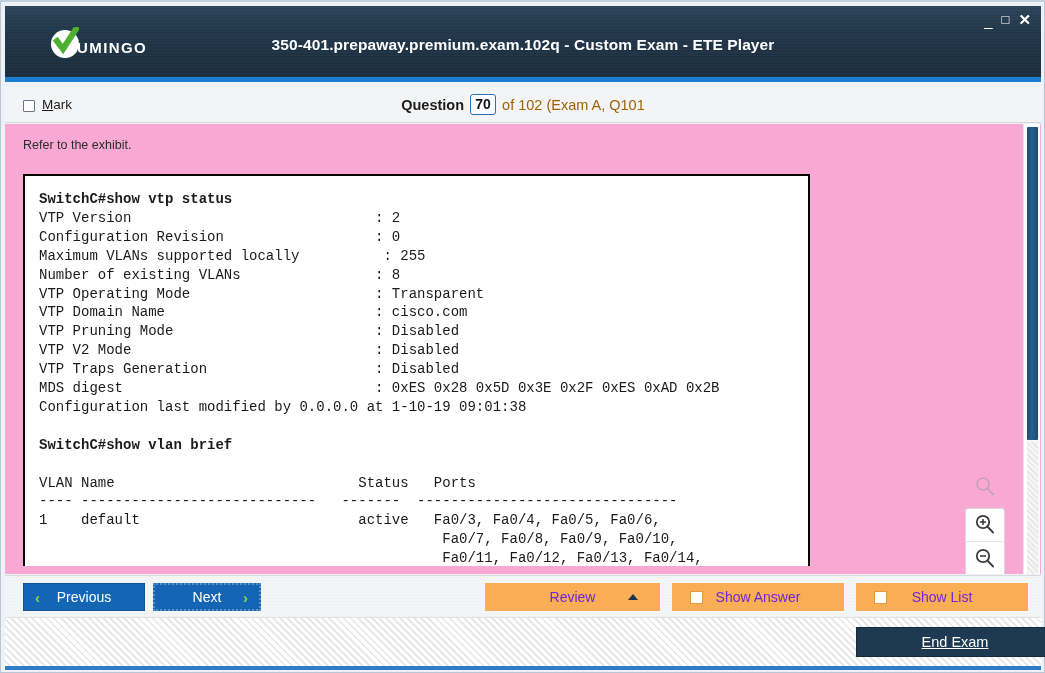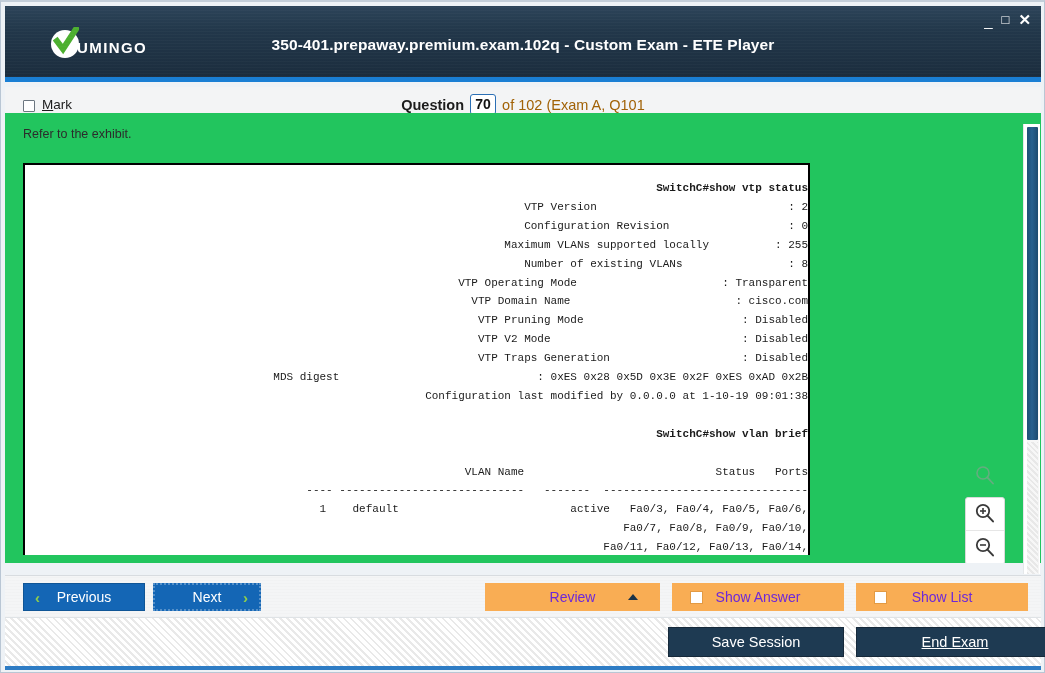--- a/index.html
+++ b/index.html
@@ -98,45 +98,45 @@
     min-width: 26px; padding: 0 4px;
     border: 1.5px solid #2b6fb5; border-radius: 3px;
     background: #ffffff; font-weight: 700; font-size: 14px;
     text-align: center; line-height: 19px; height: 21px;
     color: #111;
   }
   #question-of { color: #a16207; }
 
   
   #content-area {
-    position: absolute; left: 4px; top: 111px;
+    position: absolute; left: 4px; top: 122px;
     width: 1036px; height: 450px;
-    background: #22c55e;
+    background: #f9a8d4;
     overflow: hidden;
   }
 
   #exhibit-intro {
     position: absolute; left: 18px; top: 14px;
     font-size: 12.5px; color: #2c2c2c;
   }
 
   
   #exhibit-box {
     position: absolute; left: 18px; top: 50px;
     width: 787px; height: 392px;
     background: #ffffff;
     border: 2px solid #000000;
     border-bottom: none;
     overflow: hidden;
     padding: 14px 0 0 14px;
   }
   .term {
     font-family: "Liberation Mono", "DejaVu Sans Mono", monospace;
-    font-size: 11px; line-height: 18.9px;
-    color: #1a1a1a; white-space: pre; text-align: right;
+    font-size: 14px; line-height: 18.9px;
+    color: #1a1a1a; white-space: pre;
   }
   .term.bold { font-weight: 700; }
   .term-blank { height: 18.9px; }
 
   
   #zoom-tools {
     position: absolute; right: 36px; top: 352px;
     width: 40px;
     display: flex; flex-direction: column; align-items: center;
   }
@@ -381,22 +381,19 @@
       <span>Show Answer</span>
     </div>
 
     <div class="orange-btn" id="btn-show-list">
       <span class="mini-check"></span>
       <span>Show List</span>
     </div>
   </div>
 
   <div id="status-bar">
-    <div class="dark-btn" id="btn-save-session">
-      <span>Save Session</span>
-    </div>
     <div class="dark-btn" id="btn-end-exam">
       <span>End Exam</span>
     </div>
   </div>
 
   <div id="bottom-accent"></div>
 </div>
 
 </body></html>

